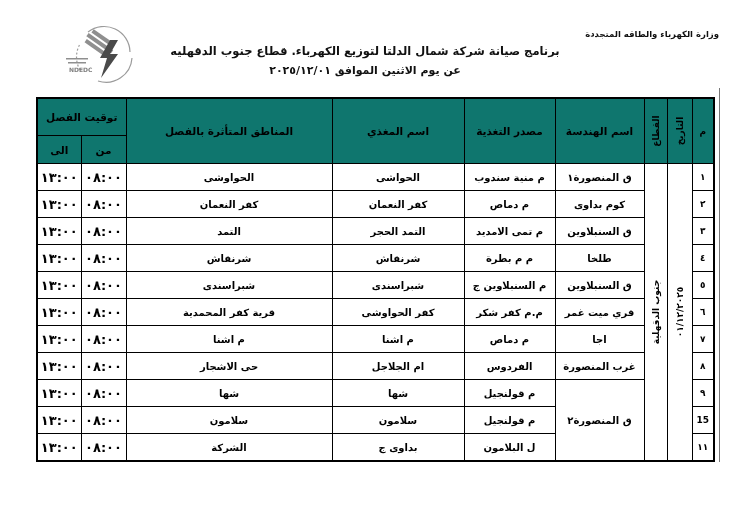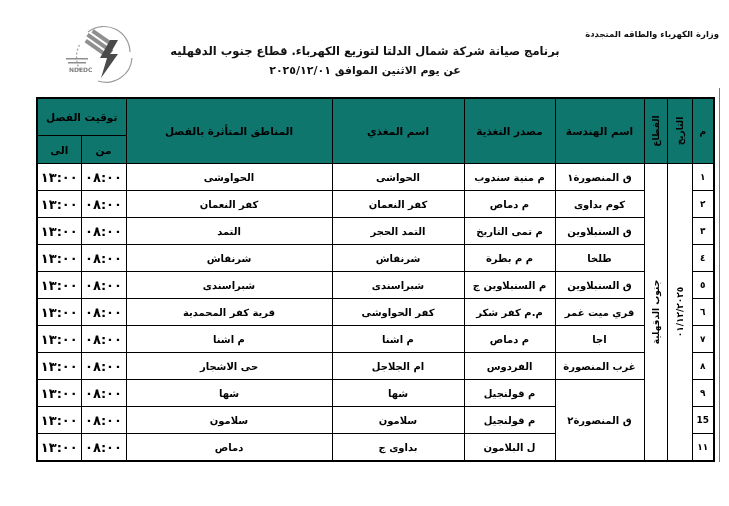--- a/index.html
+++ b/index.html
@@ -131,21 +131,21 @@
       <td>كوم بداوى</td>
       <td>م دماص</td>
       <td>كفر النعمان</td>
       <td>كفر النعمان</td>
       <td class="time-cell">٠٨:٠٠</td>
       <td class="time-cell">١٣:٠٠</td>
     </tr>
     <tr>
       <td class="serial-cell">٣</td>
       <td>ق السنبلاوين</td>
-      <td>م تمى التاريخ</td>
+      <td>م تمى الامديد</td>
       <td>التمد الحجر</td>
       <td>التمد</td>
       <td class="time-cell">٠٨:٠٠</td>
       <td class="time-cell">١٣:٠٠</td>
     </tr>
     <tr>
       <td class="serial-cell">٤</td>
       <td>طلخا</td>
       <td>م م بطرة</td>
       <td>شرنقاش</td>
@@ -203,20 +203,20 @@
       <td>م قولنجيل</td>
       <td>سلامون</td>
       <td>سلامون</td>
       <td class="time-cell">٠٨:٠٠</td>
       <td class="time-cell">١٣:٠٠</td>
     </tr>
     <tr>
       <td class="serial-cell">١١</td>
       <td>ل البلامون</td>
       <td>بداوى ج</td>
-      <td>دماص</td>
+      <td>الشركة</td>
       <td class="time-cell">٠٨:٠٠</td>
       <td class="time-cell">١٣:٠٠</td>
     </tr>
   </tbody>
 </table>
 
 <div class="page-edge-line"></div>
 
 </body></html>

